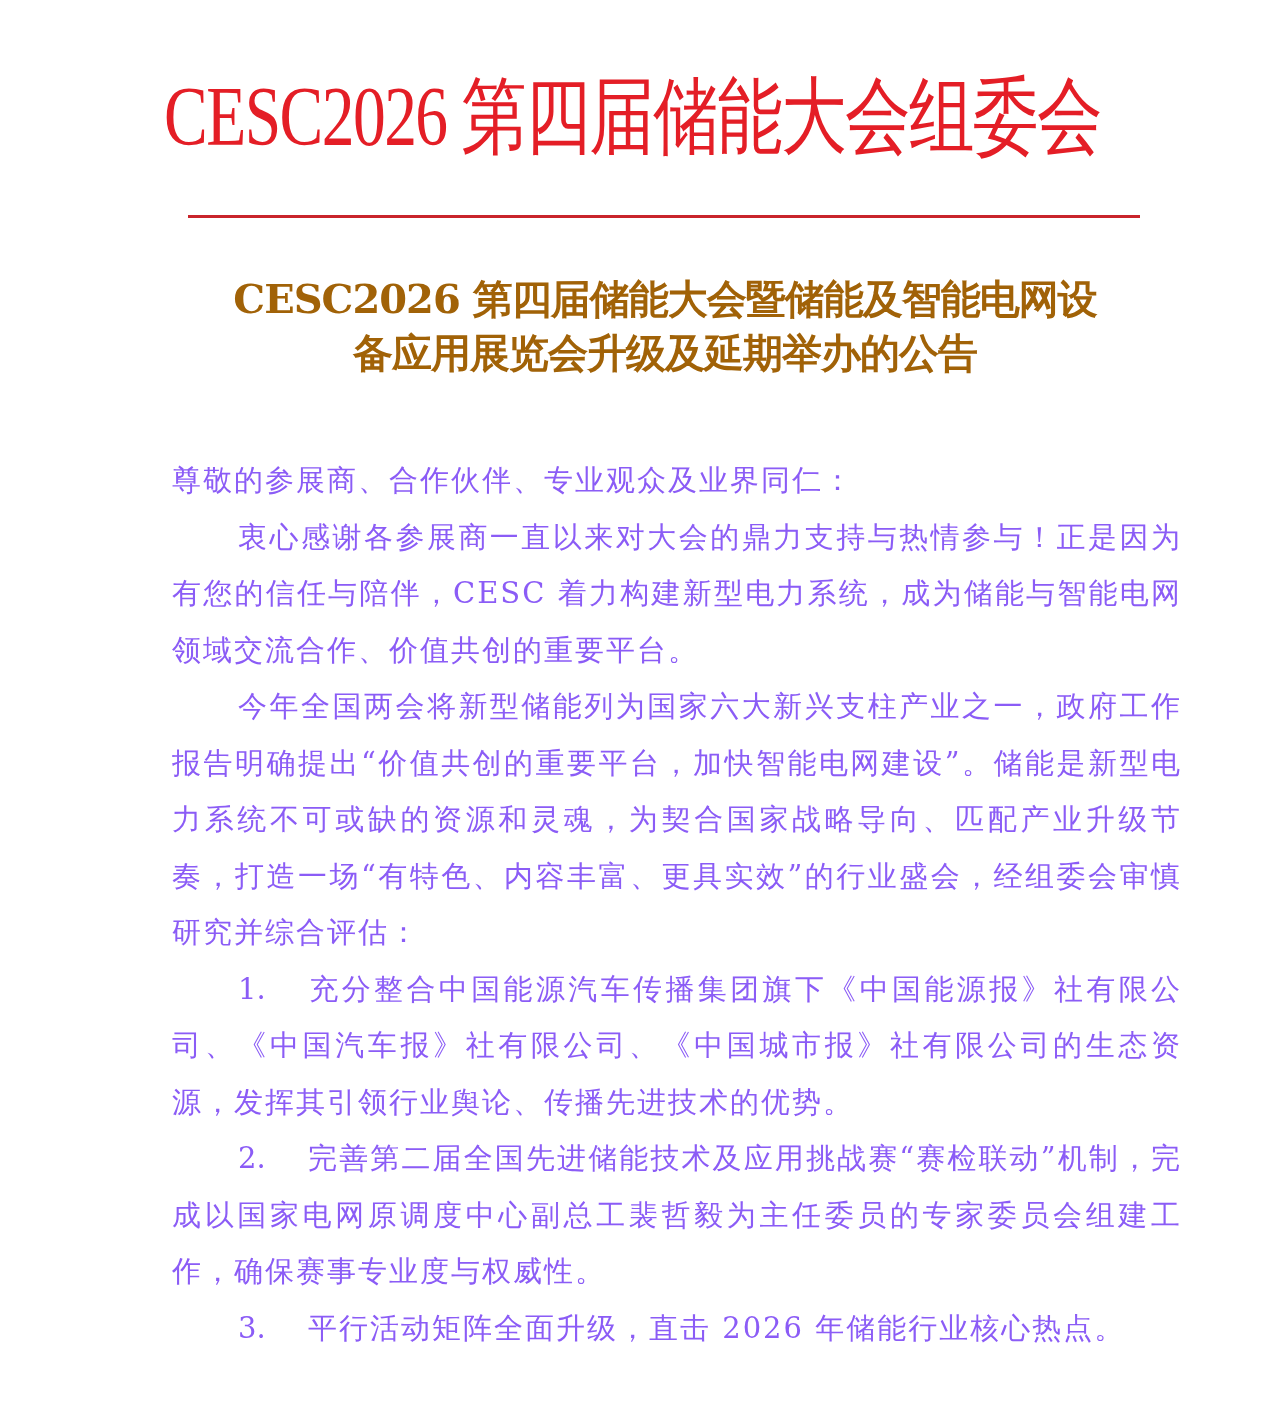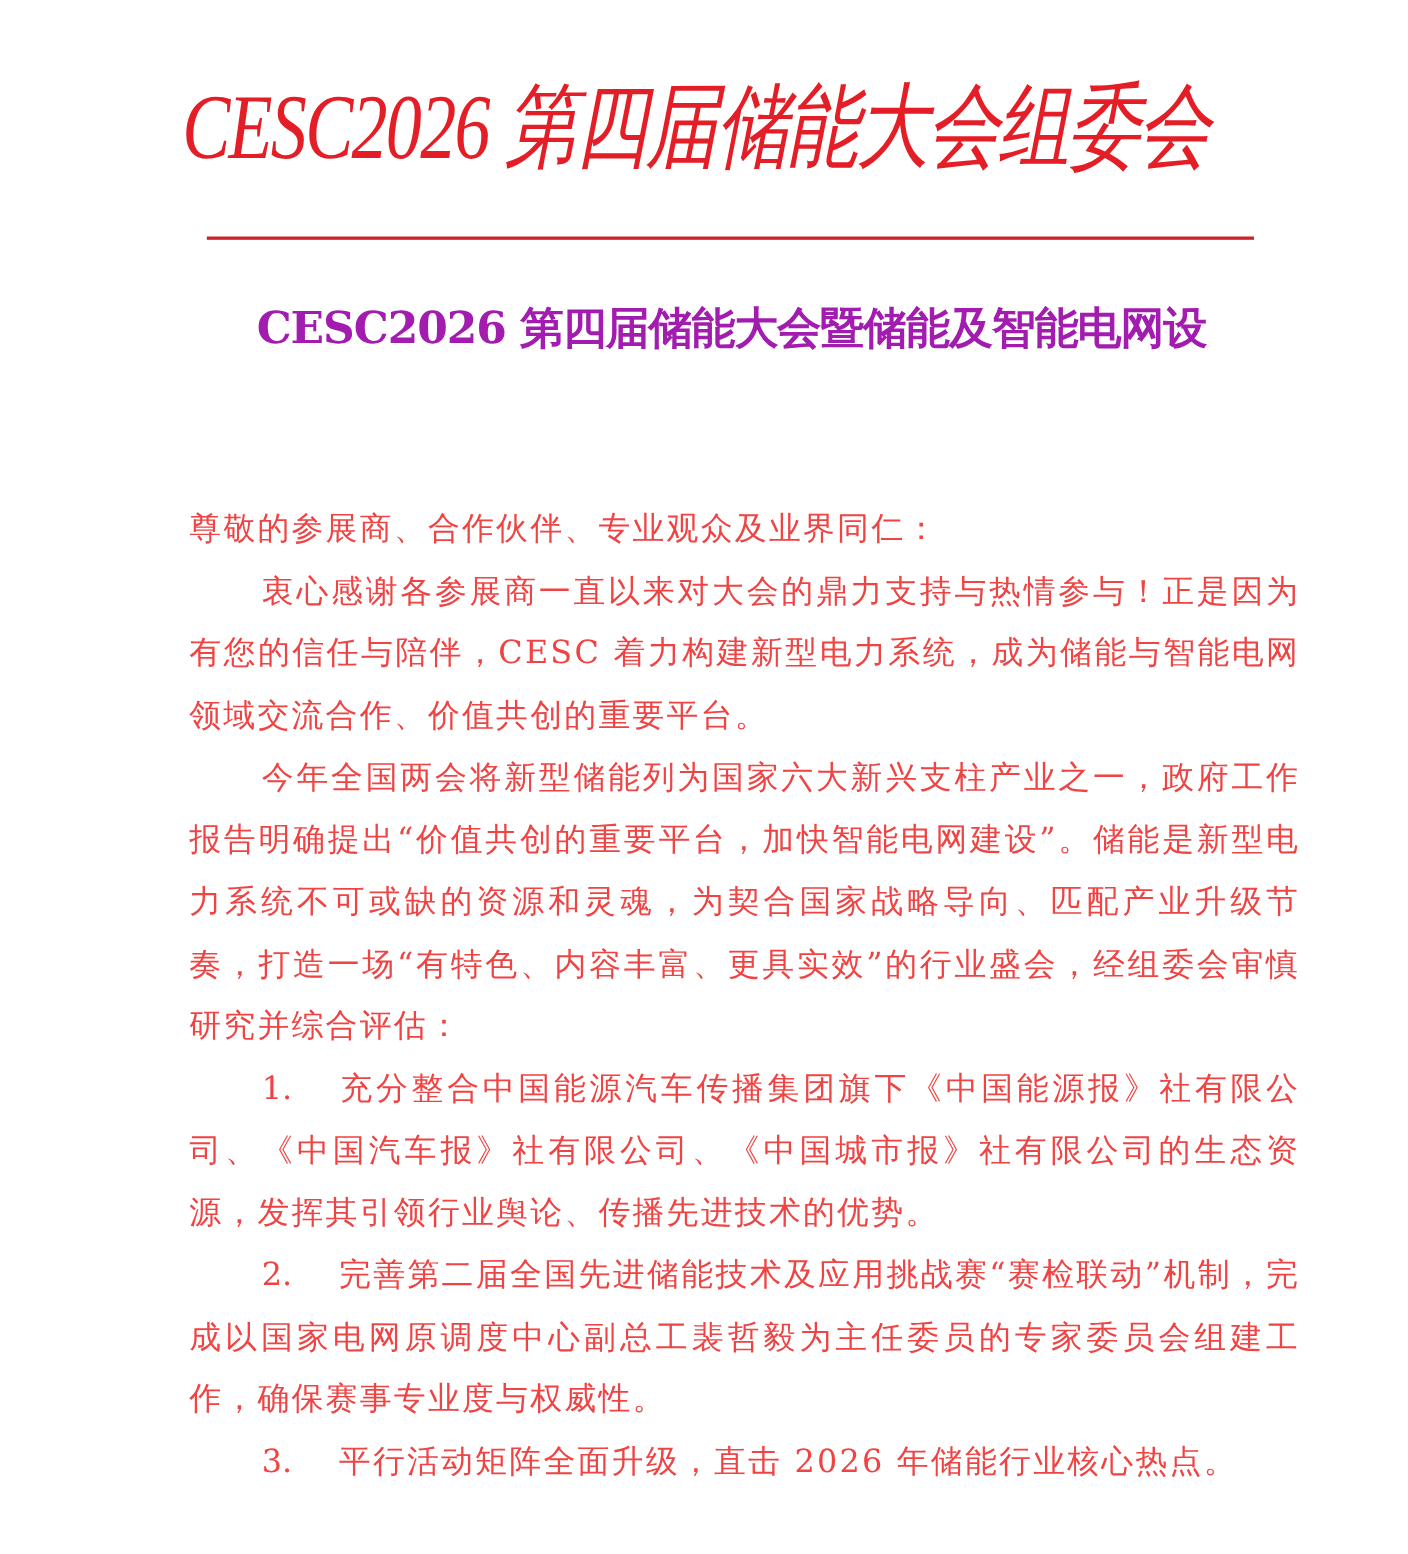--- a/index.html
+++ b/index.html
@@ -14,21 +14,20 @@
       position: relative;
       font-family: "DejaVu Serif", "Liberation Serif", serif;
       color: #1a1a1a;
     }
     .masthead {
       position: absolute;
       left: 0;
       top: 62px;
       width: 1265px;
       text-align: center;
-      font-style: italic;
     }
     .masthead-title {
       display: inline-block;
       font-family: "Liberation Serif", "DejaVu Serif", serif;
       color: #e41e26;
       font-size: 84px;
       line-height: 110px;
       letter-spacing: -2px;
       transform: scaleX(0.78);
       transform-origin: center;
@@ -44,37 +43,37 @@
       background: #c9242b;
     }
     .headline {
       position: absolute;
       left: 140px;
       top: 272px;
       width: 1050px;
       text-align: center;
       font-family: "DejaVu Serif", "Liberation Serif", serif;
       font-weight: bold;
-      color: #a21caf;
+      color: #a16207;
       font-size: 40px;
       line-height: 54px;
       letter-spacing: -1px;
     }
     .headline div {
       white-space: nowrap;
     }
     .body-text {
       position: absolute;
       left: 172px;
       top: 452px;
       width: 1010px;
       font-family: "DejaVu Serif", "Liberation Serif", serif;
       font-size: 29px;
       line-height: 56.5px;
-      color: #ef4444;
+      color: #8b5cf6;
       letter-spacing: 2px;
     }
     .para {
       margin: 0;
       text-align: justify;
     }
     .salutation {
       margin: 0;
     }
     .indent {
@@ -94,20 +93,21 @@
 <body>
 
 <div class="masthead">
   <span class="masthead-title">CESC2026 第四届储能大会组委会</span>
 </div>
 
 <div class="red-rule"></div>
 
 <div class="headline">
   <div>CESC2026 第四届储能大会暨储能及智能电网设</div>
+  <div>备应用展览会升级及延期举办的公告</div>
 </div>
 
 <div class="body-text">
   <p class="salutation">尊敬的参展商、合作伙伴、专业观众及业界同仁：</p>
   <p class="para indent">衷心感谢各参展商一直以来对大会的鼎力支持与热情参与！正是因为有您的信任与陪伴，CESC 着力构建新型电力系统，成为储能与智能电网领域交流合作、价值共创的重要平台。</p>
   <p class="para indent">今年全国两会将新型储能列为国家六大新兴支柱产业之一，政府工作报告明确提出“价值共创的重要平台，加快智能电网建设”。储能是新型电力系统不可或缺的资源和灵魂，为契合国家战略导向、匹配产业升级节奏，打造一场“有特色、内容丰富、更具实效”的行业盛会，经组委会审慎研究并综合评估：</p>
 
   <p class="para list-item"><span class="list-num">1.</span><span>充分整合中国能源汽车传播集团旗下《中国能源报》社有限公司、《中国汽车报》社有限公司、《中国城市报》社有限公司的生态资源，发挥其引领行业舆论、传播先进技术的优势。</span></p>
   <p class="para list-item"><span class="list-num">2.</span><span>完善第二届全国先进储能技术及应用挑战赛“赛检联动”机制，完成以国家电网原调度中心副总工裴哲毅为主任委员的专家委员会组建工作，确保赛事专业度与权威性。</span></p>
   <p class="para list-item"><span class="list-num">3.</span><span>平行活动矩阵全面升级，直击 2026 年储能行业核心热点。</span></p>

